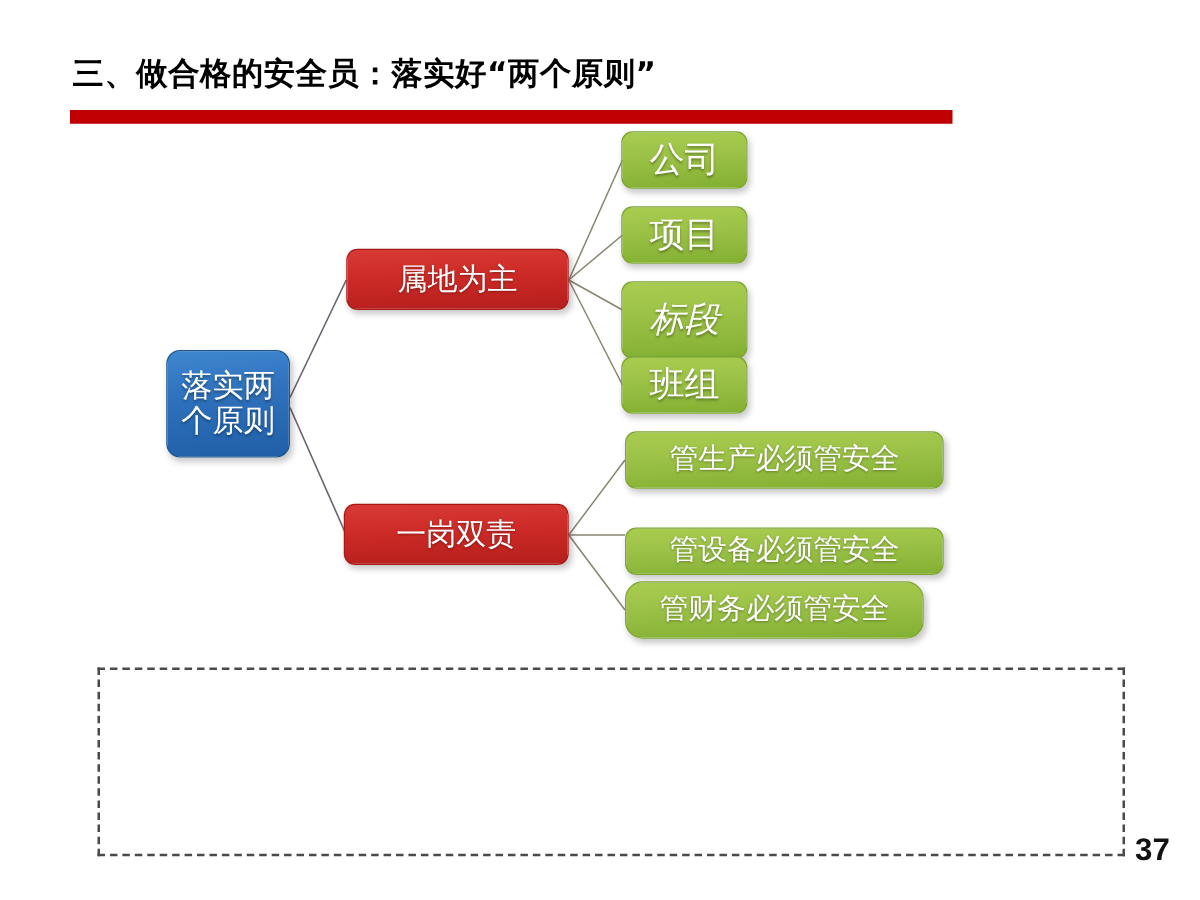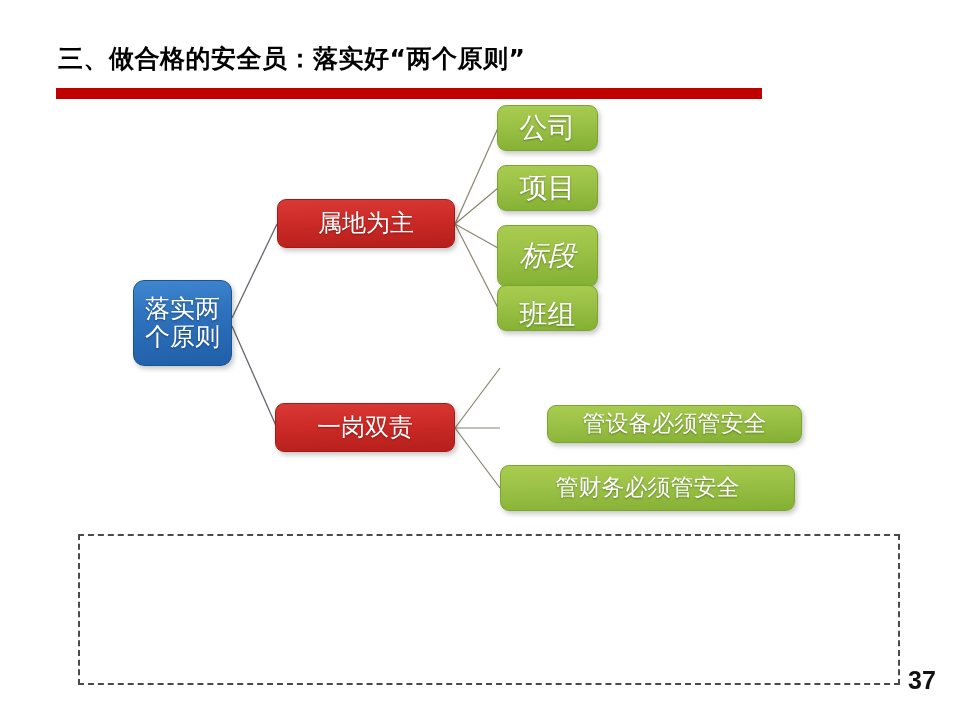--- a/index.html
+++ b/index.html
@@ -175,30 +175,33 @@
     </div>
 
     <div class="node node-green" style="left:497px; top:165px; width:101px; height:46px;">
       <span>项目</span>
     </div>
 
     <div class="node node-green" style="left:497px; top:225px; width:101px; height:62px;font-style:italic;">
       <span>标段</span>
     </div>
 
-    <div class="node node-green" style="left:497px; top:285px; width:101px; height:46px;align-items:flex-end;">
+    <div class="node node-green" style="left:497px; top:285px; width:101px; height:46px;">
       <span>班组</span>
     </div>
 
-
-    <div class="node node-green wide" style="left:500px; top:405px; width:255px; height:38px;margin-left:47px;">
+    <div class="node node-green wide" style="left:500px; top:345px; width:255px; height:46px;">
+      <span>管生产必须管安全</span>
+    </div>
+
+    <div class="node node-green wide" style="left:500px; top:422px; width:255px; height:38px;">
       <span>管设备必须管安全</span>
     </div>
 
-    <div class="node node-green wide" style="left:500px; top:465px; width:295px; height:46px;">
+    <div class="node node-green wide" style="left:500px; top:465px; width:239px; height:46px;border-radius:14px;">
       <span>管财务必须管安全</span>
     </div>
 
   </div>
 
   <div id="note-box"></div>
 
   <div id="page-number">37</div>
 
 </div>

